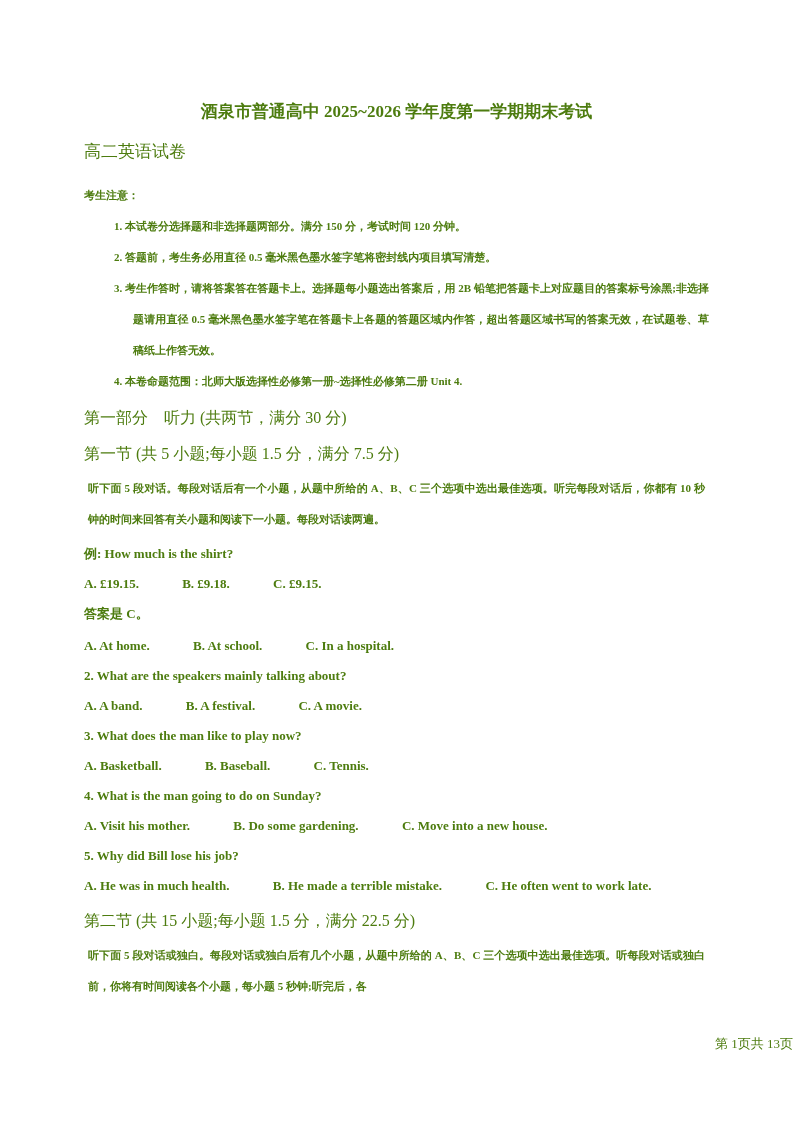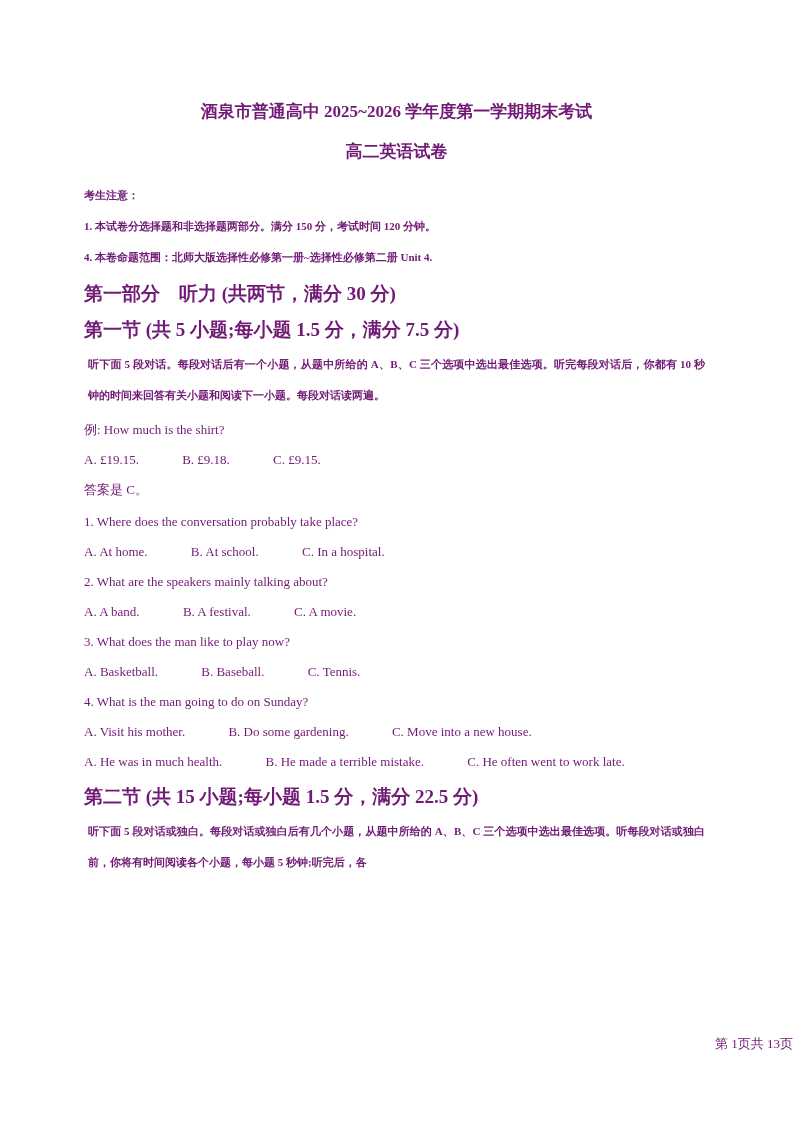--- a/index.html
+++ b/index.html
@@ -6,64 +6,65 @@
     margin: 0;
     padding: 0;
     background: #ffffff;
   }
   .page {
     position: relative;
     width: 793px;
     height: 1122px;
     margin: 0 auto;
     background: #ffffff;
-    color: #701a75;
+    color: #4d7c0f;
     font-family: "Liberation Serif", "DejaVu Serif", serif;
     padding: 100px 84px 0 84px;
     box-sizing: border-box;
     overflow: hidden;
   }
   .title {
     margin: 0 0 16px 0;
     text-align: center;
     font-size: 17px;
     font-weight: bold;
     line-height: 24px;
   }
   .subtitle {
     margin: 0 0 16px 0;
-    text-align: center;
+    text-align: left;
     font-size: 17px;
-    font-weight: bold;
+    font-weight: normal;
     line-height: 24px;
   }
   .zh {
     margin: 0;
     font-size: 11px;
     font-weight: bold;
     line-height: 31px;
     text-align: justify;
   }
   .notice-item {
     padding-left: 19px;
     text-indent: -19px;
+    margin-left: 30px;
   }
   .sec-heading {
     margin: 5px 0 0 0;
-    font-size: 19px;
-    font-weight: bold;
+    font-size: 16px;
+    font-weight: normal;
     line-height: 31px;
   }
   .instr {
     margin: 4px;
   }
   .en {
     margin: 0;
     font-size: 13px;
-    font-weight: normal;
+    font-weight: bold;
     line-height: 30px;
     white-space: nowrap;
   }
   .opts .opt {
     margin-right: 40px;
   }
   .opts .opt:last-child {
     margin-right: 0;
   }
   .example-block {
@@ -89,20 +90,22 @@
 <body>
 
 <div class="page">
 
   <h1 class="title">酒泉市普通高中 2025~2026 学年度第一学期期末考试</h1>
   <h2 class="subtitle">高二英语试卷</h2>
 
   <div class="notice">
     <p class="zh">考生注意：</p>
     <p class="zh notice-item">1. 本试卷分选择题和非选择题两部分。满分 150 分，考试时间 120 分钟。</p>
+    <p class="zh notice-item">2. 答题前，考生务必用直径 0.5 毫米黑色墨水签字笔将密封线内项目填写清楚。</p>
+    <p class="zh notice-item">3. 考生作答时，请将答案答在答题卡上。选择题每小题选出答案后，用 2B 铅笔把答题卡上对应题目的答案标号涂黑;非选择题请用直径 0.5 毫米黑色墨水签字笔在答题卡上各题的答题区域内作答，超出答题区域书写的答案无效，在试题卷、草稿纸上作答无效。</p>
     <p class="zh notice-item">4. 本卷命题范围：北师大版选择性必修第一册~选择性必修第二册 Unit 4.</p>
   </div>
 
   <p class="sec-heading">第一部分　听力 (共两节，满分 30 分)</p>
 
   <p class="sec-heading">第一节 (共 5 小题;每小题 1.5 分，满分 7.5 分)</p>
 
   <p class="zh instr">听下面 5 段对话。每段对话后有一个小题，从题中所给的 A、B、C 三个选项中选出最佳选项。听完每段对话后，你都有 10 秒钟的时间来回答有关小题和阅读下一小题。每段对话读两遍。</p>
 
   <div class="example-block">
@@ -111,21 +114,20 @@
       <span class="opt">A. £19.15.</span>
       <span class="opt">B. £9.18.</span>
       <span class="opt">C. £9.15.</span>
     </p>
     <p class="en">答案是 C。</p>
   </div>
 
   <div class="questions-block">
 
     <div class="qblock">
-      <p class="en">1. Where does the conversation probably take place?</p>
       <p class="en opts">
         <span class="opt">A. At home.</span>
         <span class="opt">B. At school.</span>
         <span class="opt">C. In a hospital.</span>
       </p>
     </div>
 
     <div class="qblock">
       <p class="en">2. What are the speakers mainly talking about?</p>
       <p class="en opts">
@@ -147,20 +149,21 @@
     <div class="qblock">
       <p class="en">4. What is the man going to do on Sunday?</p>
       <p class="en opts">
         <span class="opt">A. Visit his mother.</span>
         <span class="opt">B. Do some gardening.</span>
         <span class="opt">C. Move into a new house.</span>
       </p>
     </div>
 
     <div class="qblock">
+      <p class="en">5. Why did Bill lose his job?</p>
       <p class="en opts">
         <span class="opt">A. He was in much health.</span>
         <span class="opt">B. He made a terrible mistake.</span>
         <span class="opt">C. He often went to work late.</span>
       </p>
     </div>
 
   </div>
 
   <p class="sec-heading section2-heading">第二节  (共 15 小题;每小题 1.5 分，满分 22.5 分)</p>

